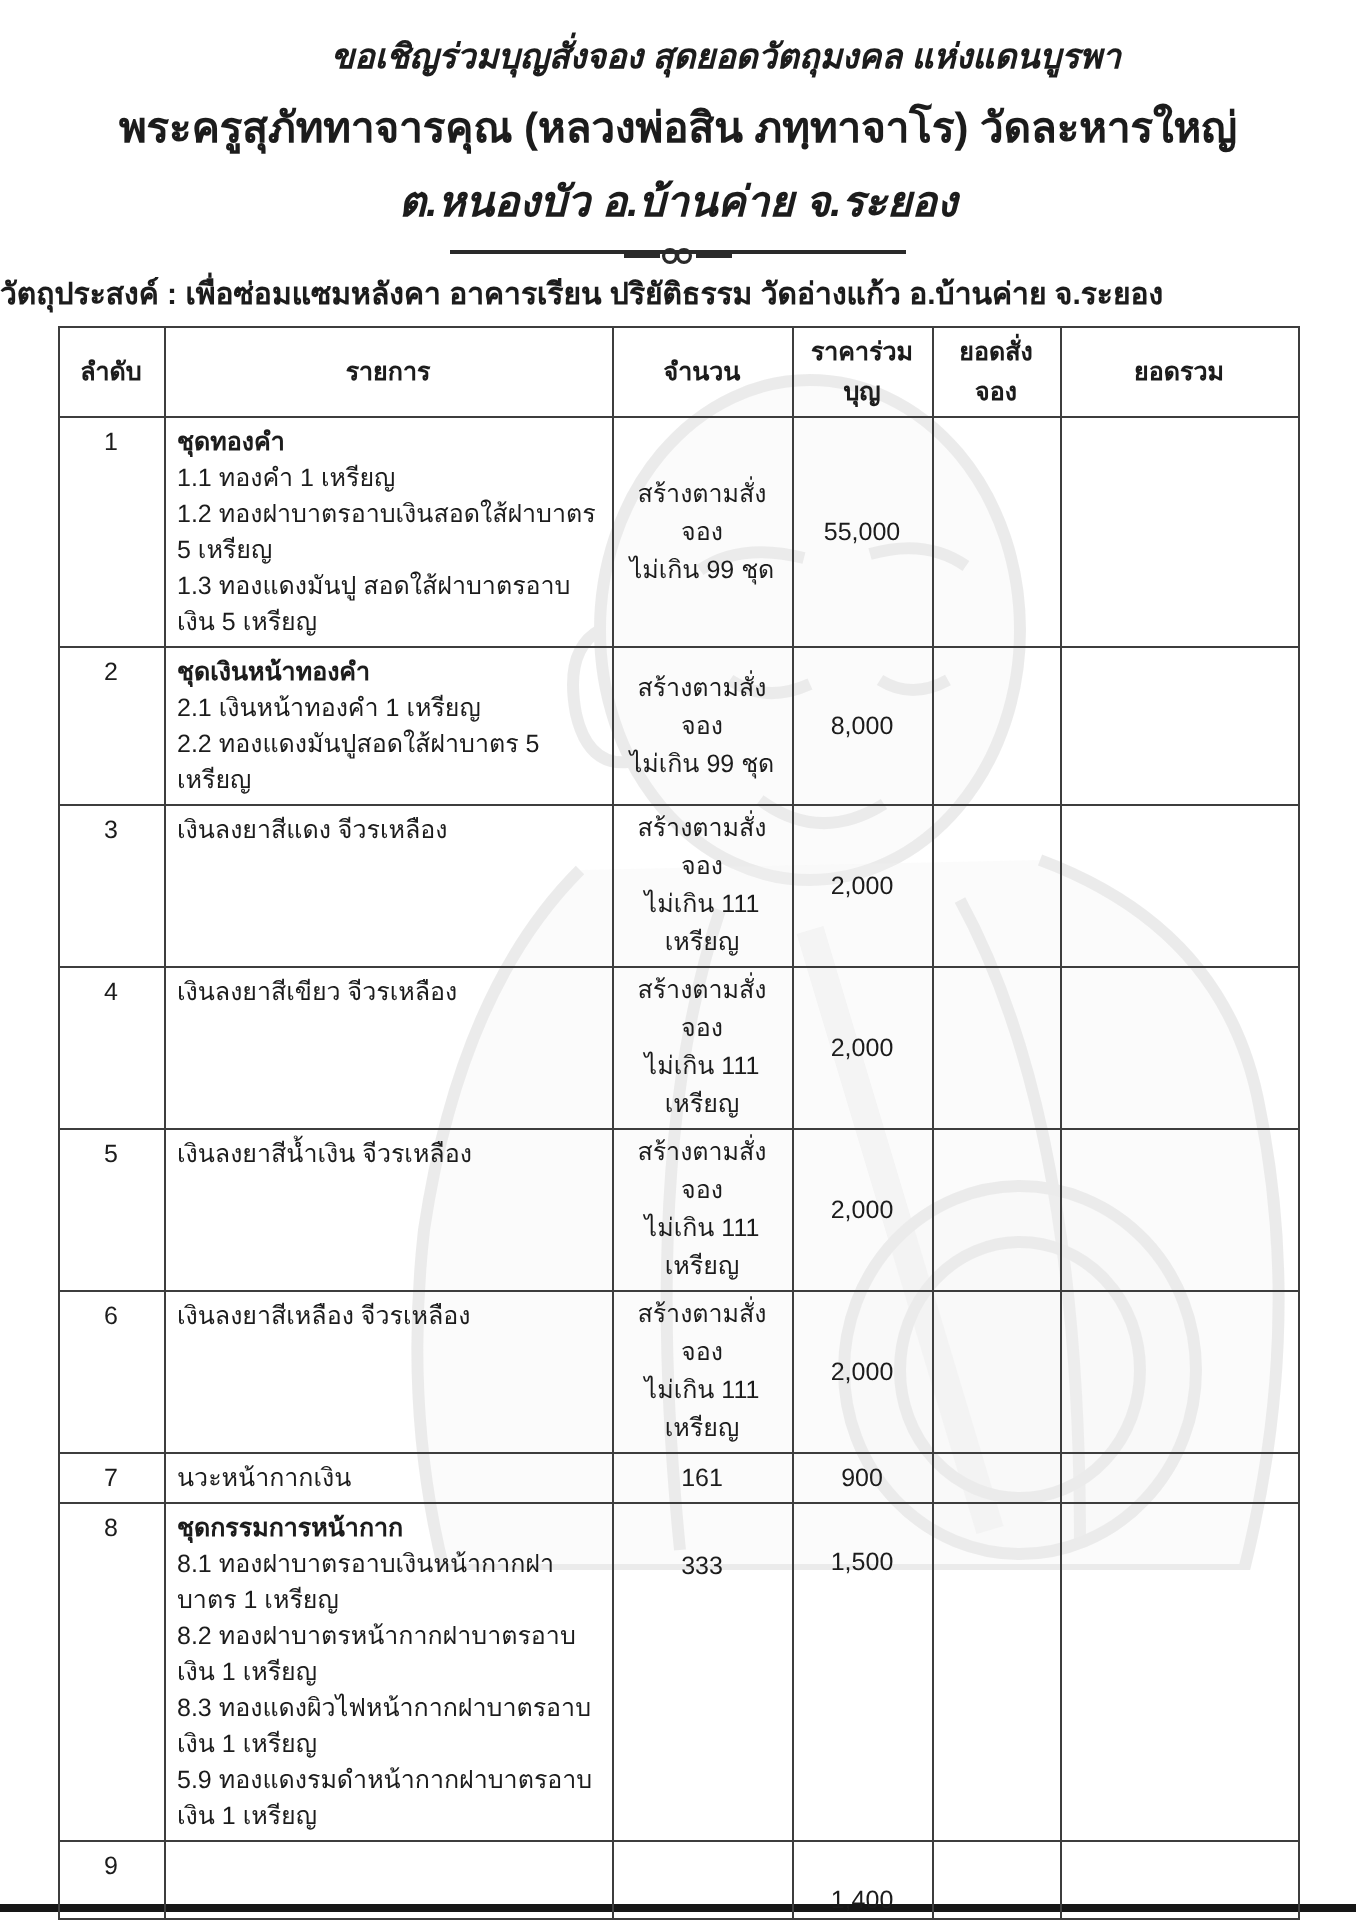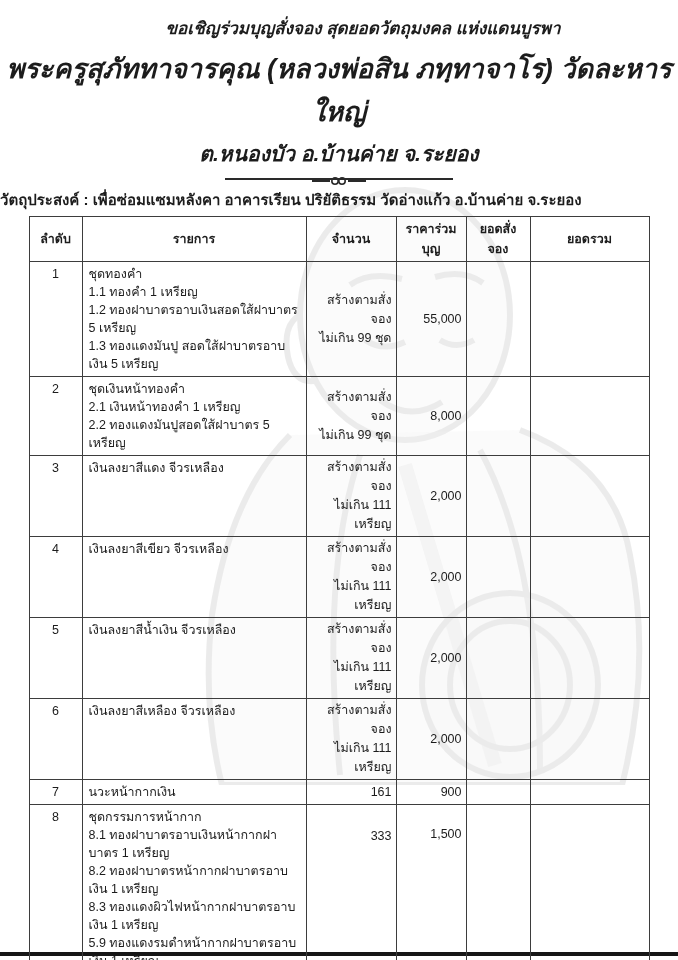--- a/index.html
+++ b/index.html
@@ -13,21 +13,21 @@
   }
   
   .watermark{
     position:absolute;left:150px;top:165px;width:520px;height:620px;
     opacity:0.13;z-index:0;pointer-events:none;
   }
   
   .header{position:relative;z-index:2;text-align:center;padding-top:12px;}
   .h-line1{font-size:17px;font-weight:700;font-style:italic;margin:2px 0 6px;padding-left:48px;}
   .h-line2{font-size:22px;font-weight:700;font-style:italic;margin:4px 0;}
-  .h-line3{font-size:27px;font-weight:700;font-style:italic;margin:4px 0;}
+  .h-line3{font-size:21px;font-weight:700;margin:4px 0;}
   .h-line4{font-size:21px;font-weight:700;font-style:italic;margin:4px 12px 0;}
   .divider{position:relative;width:228px;margin:6px auto 2px;height:10px;}
   .divider .bar{border-top:2px solid #2a2a2a;width:100%;position:absolute;top:2px;left:0;}
   .divider svg{position:absolute;left:50%;top:0;transform:translateX(-50%);}
   .purpose{font-size:15px;font-weight:700;text-align:left;margin:2px 0 4px;position:relative;z-index:2;}
   
   .order-table{
     position:relative;z-index:2;
     margin:0 auto;width:620px;border-collapse:collapse;table-layout:fixed;
     font-size:12.5px;
@@ -37,22 +37,22 @@
     padding:2px 4px;
     background:transparent;
   }
   .order-table th{font-weight:700;font-size:12.5px;height:28px;}
   .col-no{width:53px;}   .col-item{width:224px;}
   .col-qty{width:90px;}  .col-price{width:70px;}
   .col-order{width:64px;}.col-total{width:119px;}
   td.no-cell{text-align:center;vertical-align:top;padding-top:5px;}
   td.item-cell{vertical-align:top;padding:3px 6px;}
   .item-line{line-height:18px;}
-  .item-head{font-weight:400;}
-  td.qty-cell,td.price-cell{text-align:right;vertical-align:middle;}
+  .item-head{font-weight:700;}
+  td.qty-cell,td.price-cell{text-align:center;vertical-align:middle;}
   td.qty-cell .qty-line{line-height:19px;}
   tr.valign-top td.qty-cell,tr.valign-top td.price-cell{vertical-align:top;padding-top:22px;}
   
   .bottom-line{position:absolute;left:0;right:0;bottom:4px;height:4px;background:#161616;}
 </style>
 </head>
 <body>
 
 <div class="page">
 

